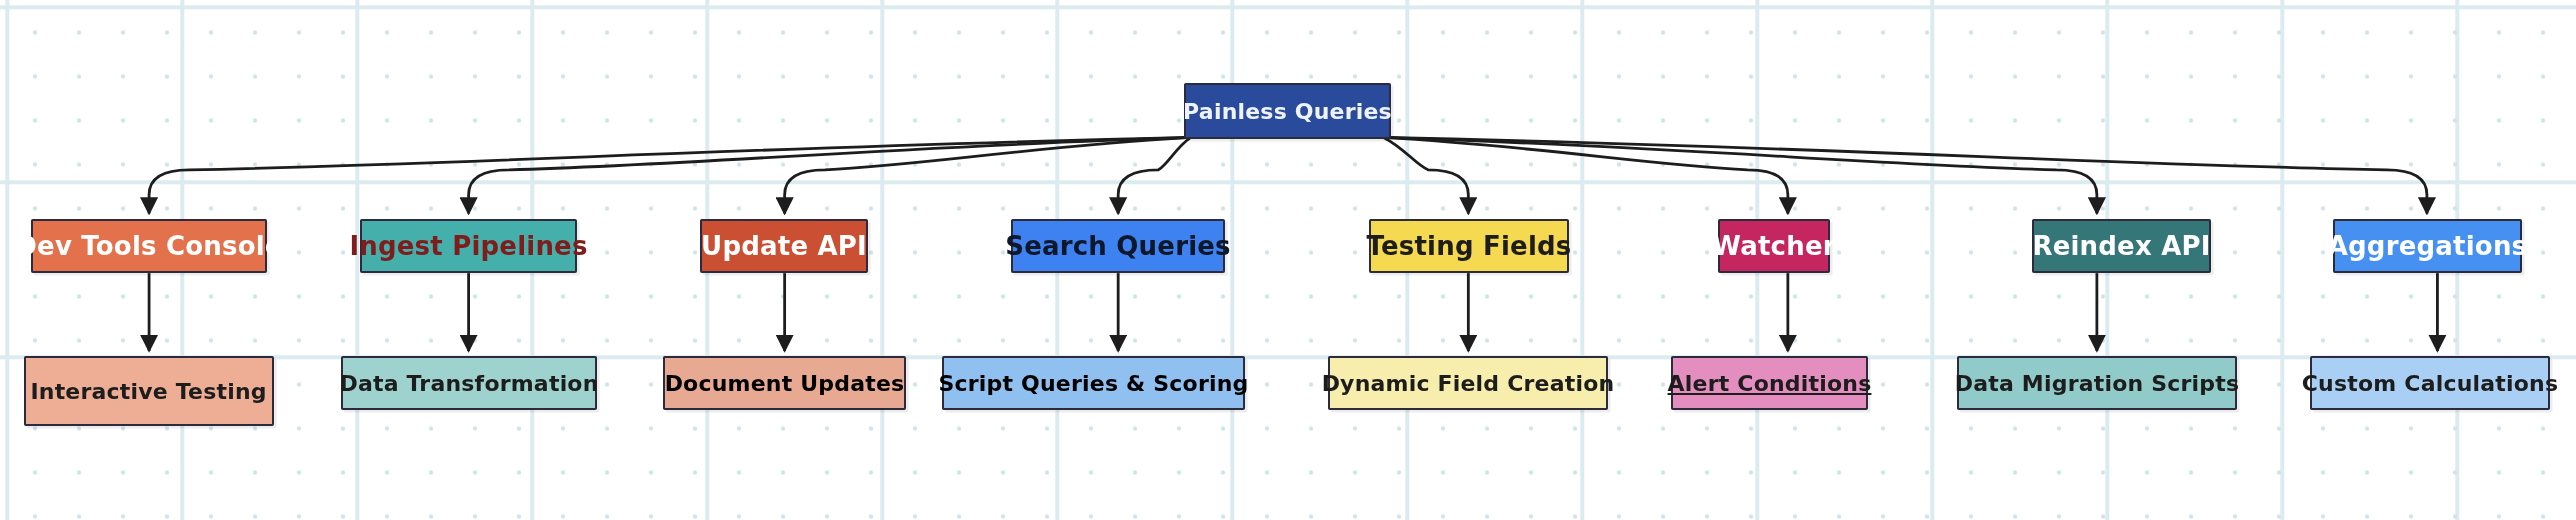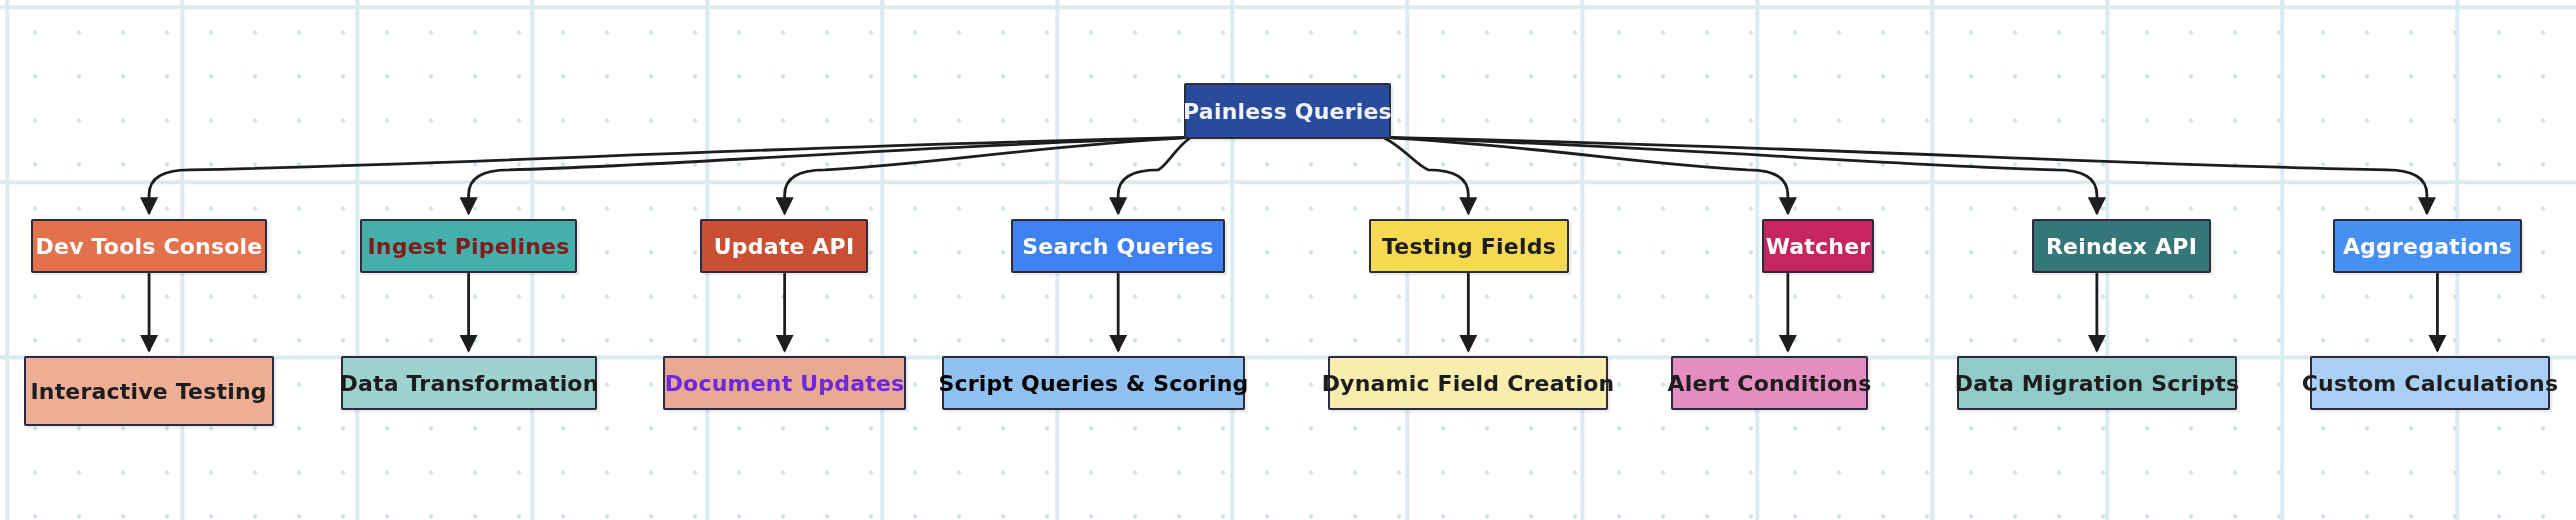--- a/index.html
+++ b/index.html
@@ -39,21 +39,21 @@
     border-radius: 1.8px;
     box-shadow: 2.6px 2.6px 0 rgba(0,0,0,0.07);
     white-space: nowrap;
     letter-spacing: 0.2px;
   }
   .node-root {
     font-size: 22px;
     font-weight: 700;
   }
   .node-primary {
-    font-size: 22px;
+    font-size: 26px;
     font-weight: 700;
   }
   .node-secondary {
     font-size: 22px;
     font-weight: 700;
   }
 </style>
 </head>
 <body>
 
@@ -93,39 +93,39 @@
       </div>
       <div class="node node-primary" style="left: 360px; top: 219px; width: 217px; height: 54px; background: rgb(69, 176, 171); color: #7f1d1d;">
         <span>Ingest Pipelines</span>
       </div>
       <div class="node node-secondary" style="left: 341px; top: 356px; width: 256px; height: 54px; background: rgb(158, 210, 206); color: rgb(29, 29, 29);">
         <span>Data Transformation</span>
       </div>
       <div class="node node-primary" style="left: 700px; top: 219px; width: 168px; height: 54px; background: rgb(202, 79, 51); color: rgb(255, 255, 255);">
         <span>Update API</span>
       </div>
-      <div class="node node-secondary" style="left: 663px; top: 356px; width: 243px; height: 54px; background: rgb(232, 169, 146); color: #6d28d9;">
+      <div class="node node-secondary" style="left: 663px; top: 356px; width: 243px; height: 54px; background: rgb(232, 169, 146); color: #000000;">
         <span>Document Updates</span>
       </div>
-      <div class="node node-primary" style="left: 1011px; top: 219px; width: 214px; height: 54px; background: rgb(61, 130, 240); color: #ffffff;">
+      <div class="node node-primary" style="left: 1011px; top: 219px; width: 214px; height: 54px; background: rgb(61, 130, 240); color: #0f172a;">
         <span>Search Queries</span>
       </div>
       <div class="node node-secondary" style="left: 942px; top: 356px; width: 303px; height: 54px; background: rgb(144, 192, 239); color: #000000;">
         <span>Script Queries &amp; Scoring</span>
       </div>
       <div class="node node-primary" style="left: 1369px; top: 219px; width: 200px; height: 54px; background: rgb(245, 217, 80); color: rgb(29, 29, 29);">
         <span>Testing Fields</span>
       </div>
       <div class="node node-secondary" style="left: 1328px; top: 356px; width: 280px; height: 54px; background: rgb(247, 237, 173); color: rgb(29, 29, 29);">
         <span>Dynamic Field Creation</span>
       </div>
-      <div class="node node-primary" style="left: 1718px; top: 219px; width: 112px; height: 54px; background: rgb(197, 38, 95); color: rgb(255, 255, 255); margin-left: 44px;">
+      <div class="node node-primary" style="left: 1718px; top: 219px; width: 112px; height: 54px; background: rgb(197, 38, 95); color: rgb(255, 255, 255);">
         <span>Watcher</span>
       </div>
-      <div class="node node-secondary" style="left: 1671px; top: 356px; width: 197px; height: 54px; background: rgb(228, 141, 191); color: rgb(29, 29, 29);">
+      <div class="node node-secondary" style="left: 1671px; top: 356px; width: 197px; height: 54px; background: rgb(228, 141, 191); color: rgb(29, 29, 29); text-decoration: underline;">
         <span>Alert Conditions</span>
       </div>
       <div class="node node-primary" style="left: 2008px; top: 219px; width: 179px; height: 54px; background: rgb(53, 118, 121); color: rgb(255, 255, 255); margin-left: 24px;">
         <span>Reindex API</span>
       </div>
       <div class="node node-secondary" style="left: 1957px; top: 356px; width: 280px; height: 54px; background: rgb(145, 203, 201); color: rgb(29, 29, 29);">
         <span>Data Migration Scripts</span>
       </div>
       <div class="node node-primary" style="left: 2333px; top: 219px; width: 189px; height: 54px; background: rgb(69, 144, 240); color: rgb(255, 255, 255);">
         <span>Aggregations</span>

